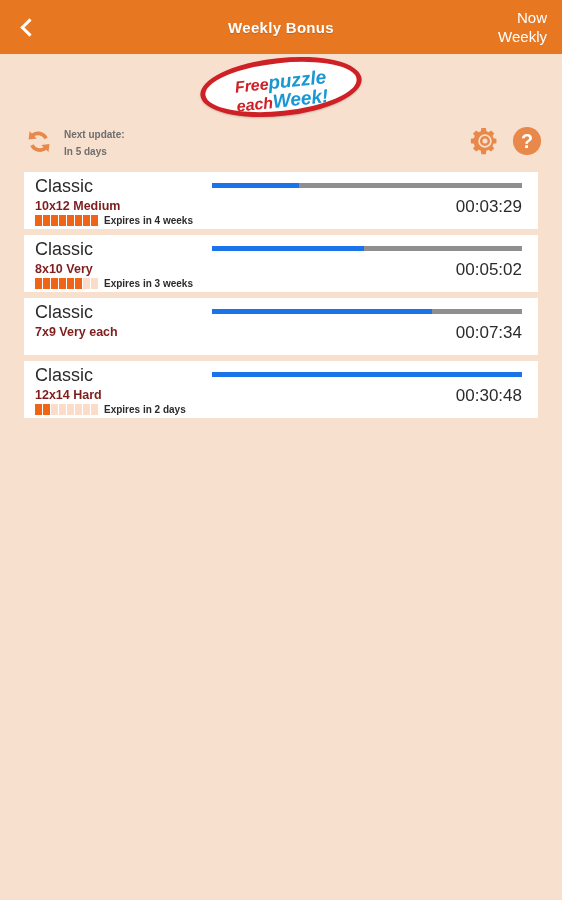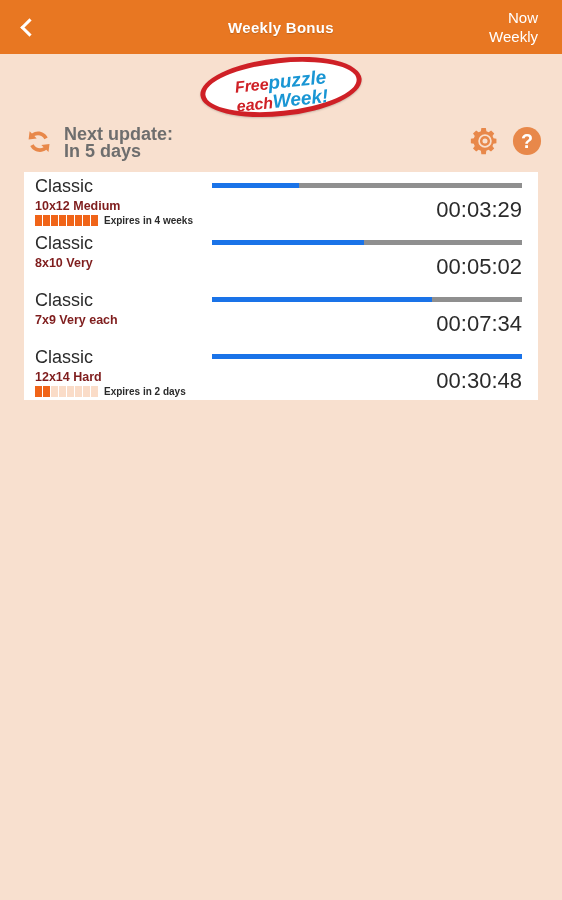--- a/index.html
+++ b/index.html
@@ -45,21 +45,21 @@
     text-align: center;
     color: #ffffff;
     font-size: 15px;
     font-weight: bold;
     letter-spacing: 0.3px;
     text-shadow: 0 1px 1px rgba(0,0,0,0.18);
     pointer-events: none;
   }
   .appbar-right {
     margin-left: auto;
-    margin-right: 24px;
+    margin-right: 15px;
     text-align: right;
     color: #ffffff;
     font-size: 15px;
     line-height: 19px;
     cursor: pointer;
     z-index: 2;
   }
 
   
   .promo-wrap {
@@ -96,35 +96,35 @@
   
   .inforow {
     display: flex;
     align-items: center;
     padding: 0 20px 0 22px;
     height: 46px;
   }
   .refresh-icon { flex: none; width: 32px; height: 32px; }
   .update-text {
     margin-left: 10px;
-    font-size: 18px;
+    font-size: 10px;
     font-weight: bold;
     line-height: 17px;
     color: #6e6e6e;
   }
   .inforow-spacer { flex: 1 1 auto; }
   .icon-btn { flex: none; cursor: pointer; margin-left: 12px; }
 
   
   .list { padding: 6px 24px 0 24px; }
   .card {
     position: relative;
     background: #ffffff;
     height: 57px;
-    margin-bottom: 0;
+    margin-bottom: 6px;
     cursor: pointer;
   }
   .card-title {
     position: absolute;
     left: 11px;
     top: 4px;
     font-size: 18px;
     color: #2b2b2b;
     font-weight: normal;
   }
@@ -162,21 +162,21 @@
     background: #8f8f8f;
   }
   .progress-fill {
     height: 100%;
     background: #1a73e8;
   }
   .timer {
     position: absolute;
     right: 16px;
     top: 25px;
-    font-size: 22px;
+    font-size: 17px;
     color: #2b2b2b;
   }
 </style>
 </head>
 <body>
 
 <div class="appbar">
   <div class="back-btn">
     <span class="back-chevron"></span>
   </div>
@@ -244,20 +244,33 @@
         <span class="expiry-label">Expires in 4 weeks</span>
       </div>
       <div class="progress">
         <div class="progress-fill" style="width: 28%;"></div>
       </div>
       <div class="timer">00:03:29</div>
     </div>
     <div class="card">
       <div class="card-title">Classic</div>
       <div class="card-sub">8x10 Very</div>
+      <div class="expiry">
+        <div class="blocks">
+          <span class="blk on"></span>
+          <span class="blk on"></span>
+          <span class="blk on"></span>
+          <span class="blk on"></span>
+          <span class="blk on"></span>
+          <span class="blk on"></span>
+          <span class="blk off"></span>
+          <span class="blk off"></span>
+        </div>
+        <span class="expiry-label">Expires in 3 weeks</span>
+      </div>
       <div class="progress">
         <div class="progress-fill" style="width: 49%;"></div>
       </div>
       <div class="timer">00:05:02</div>
     </div>
     <div class="card">
       <div class="card-title">Classic</div>
       <div class="card-sub">7x9 Very each</div>
       <div class="progress">
         <div class="progress-fill" style="width: 71%;"></div>

